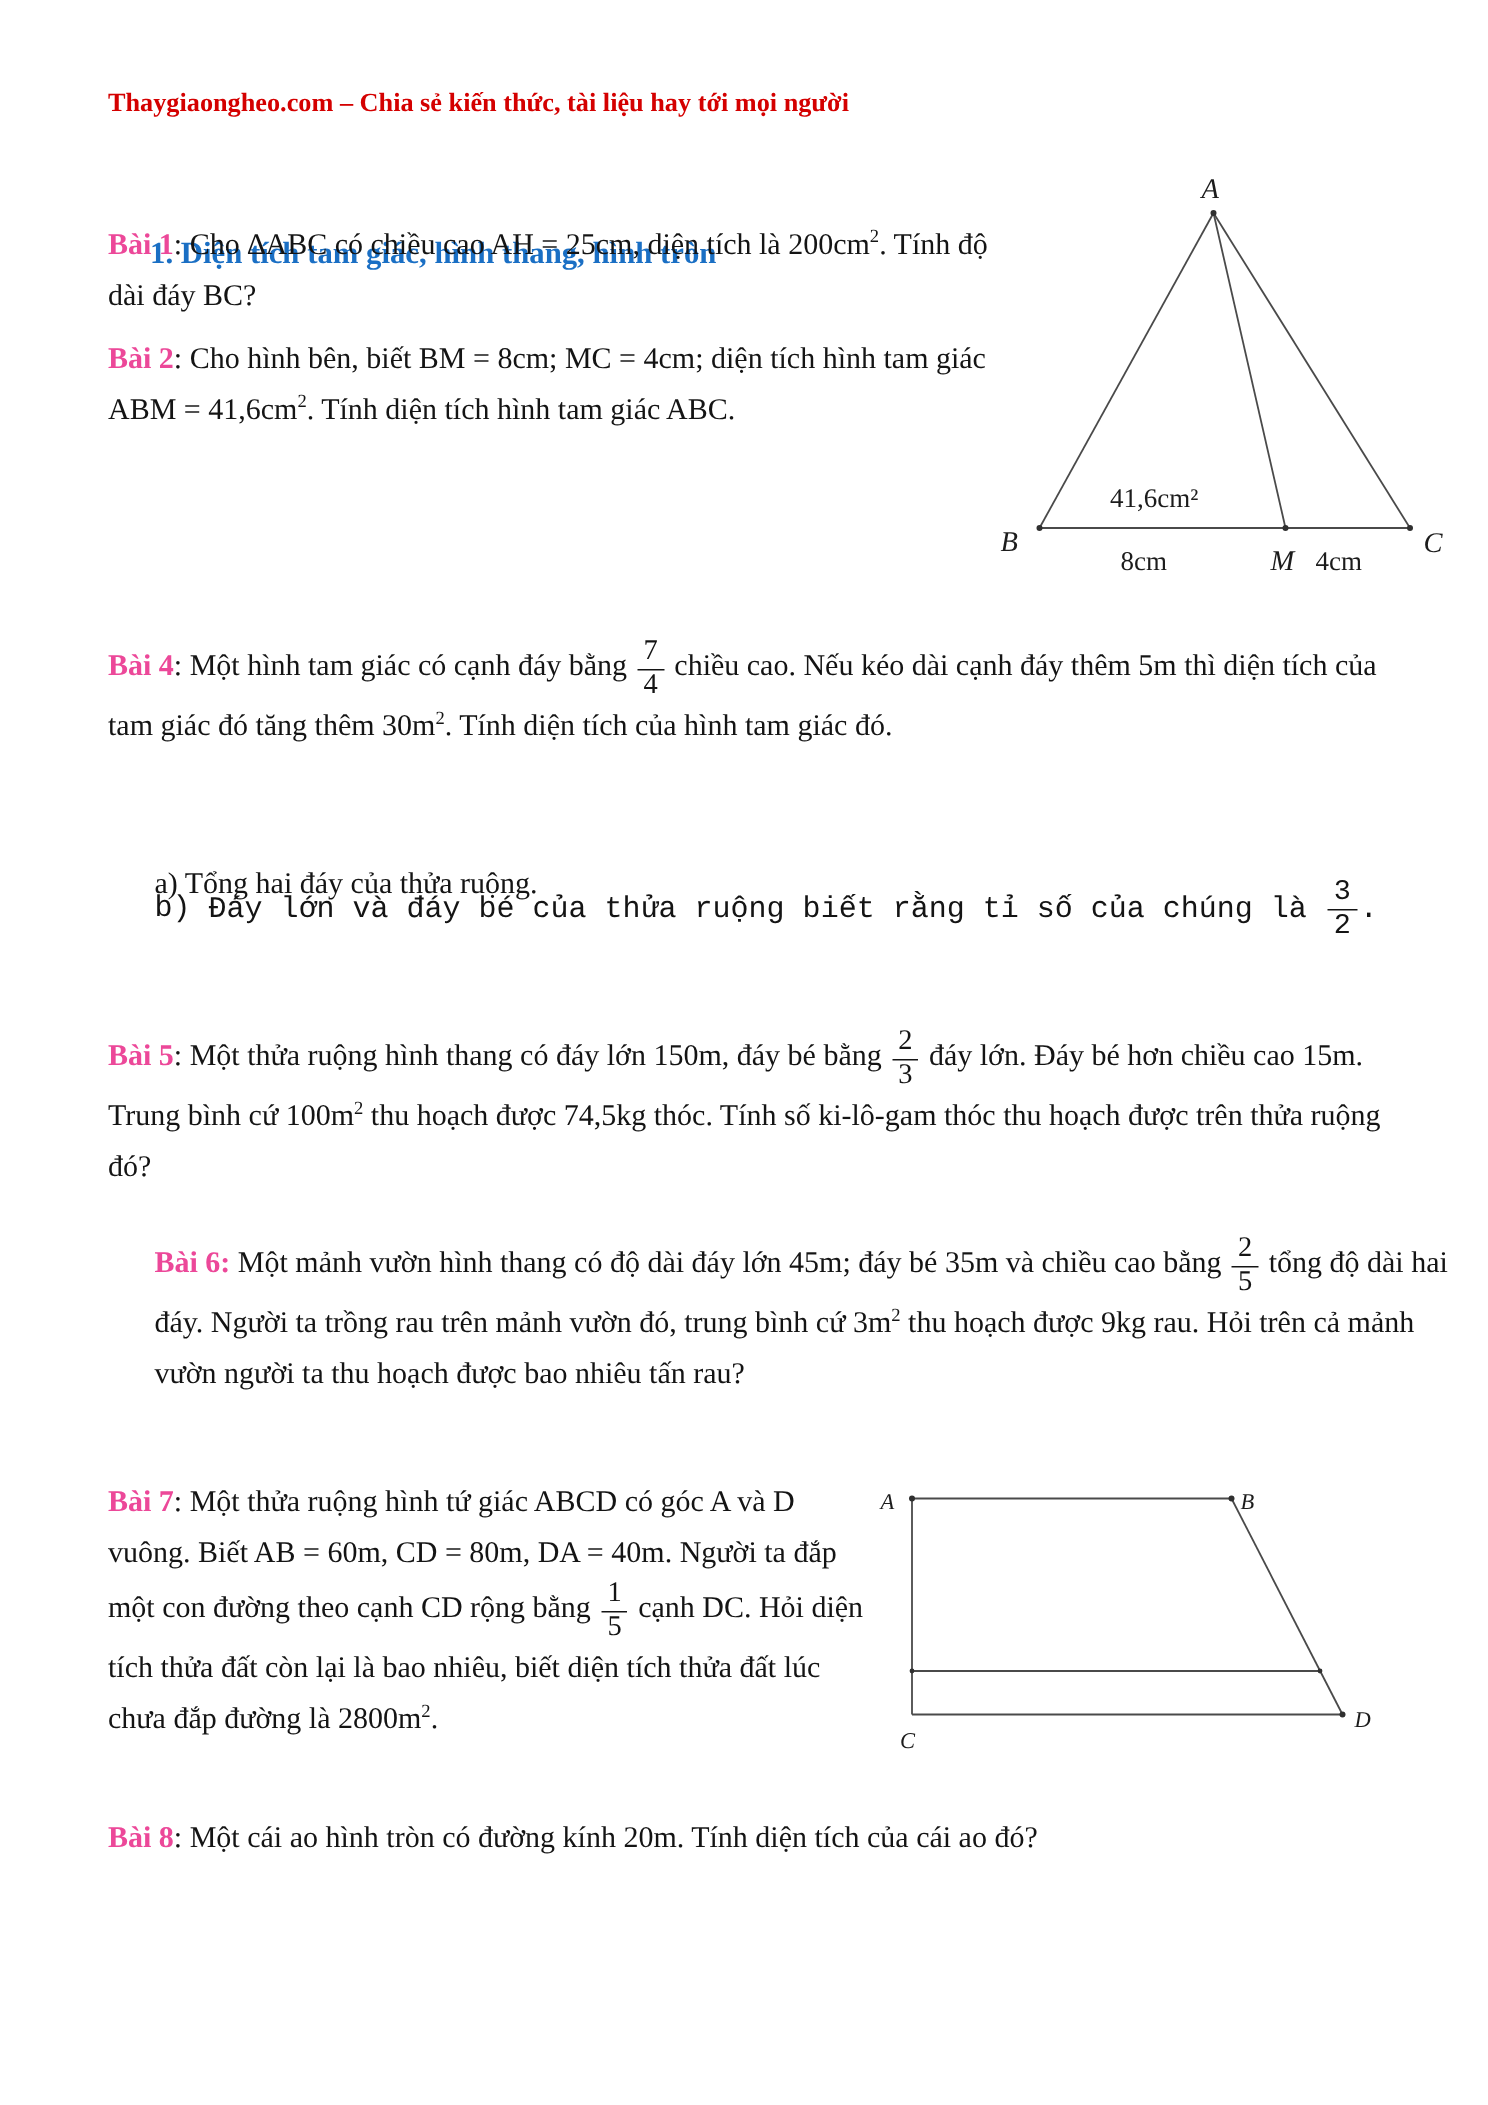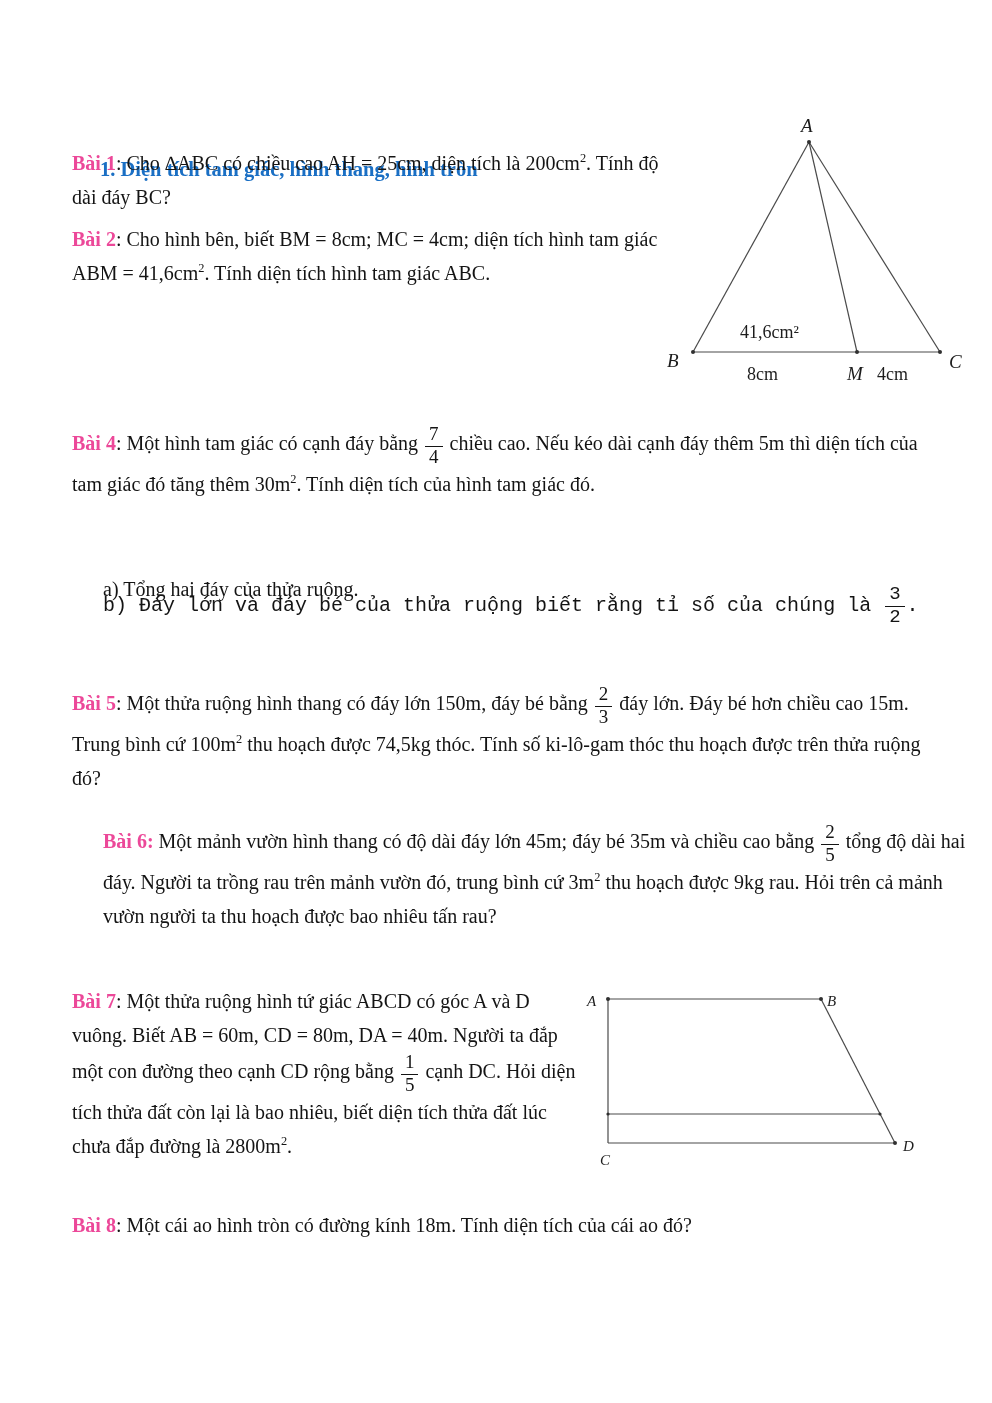--- a/index.html
+++ b/index.html
@@ -19,20 +19,21 @@
   .fig-line { stroke:#4a4a4a; stroke-width:1.2; fill:none; }
   .fig-dot  { fill:#303030; }
   .fig-vertex { font-family:"Liberation Serif", serif; font-style:italic; fill:#1c1c1c; }
   .fig-dim { font-family:"Liberation Serif", serif; fill:#1c1c1c; }
 </style>
 </head>
 <body>
 
 <div class="page">
 
+  <div class="abs site-header" style="left:72px; top:57px;">Thaygiaongheo.com – Chia sẻ kiến thức, tài liệu hay tới mọi người</div>
 
   <div class="abs section-title" style="left:100px; top:108px;margin-top:48px;">1.  Diện tích tam giác, hình thang, hình tròn</div>
 
   <svg class="abs" style="left:655px; top:100px;" width="337" height="295" viewBox="0 0 337 295">
     <line class="fig-line" x1="38" y1="252" x2="285" y2="252"></line>
     <line class="fig-line" x1="154" y1="42" x2="38" y2="252"></line>
     <line class="fig-line" x1="154" y1="42" x2="285" y2="252"></line>
     <line class="fig-line" x1="154" y1="42" x2="202" y2="252"></line>
     <circle class="fig-dot" cx="154" cy="42" r="2"></circle>
     <circle class="fig-dot" cx="38" cy="252" r="2"></circle>
@@ -89,16 +90,16 @@
     <text class="fig-vertex" x="252" y="31" font-size="15">B</text>
     <text class="fig-vertex" x="25" y="190" font-size="15">C</text>
     <text class="fig-vertex" x="328" y="176" font-size="15">D</text>
   </svg>
 
   <div class="abs prob" style="left:72px; top:984px; width:506px;">
     <span class="plabel">Bài 7</span><span>: Một thửa ruộng hình tứ giác ABCD có góc A và D vuông. Biết AB = 60m,  CD = 80m,  DA = 40m. Người ta đắp một con đường theo cạnh CD rộng bằng <span class="frac"><span class="num">1</span><span class="den">5</span></span> cạnh DC. Hỏi diện tích thửa đất còn lại là bao nhiêu, biết diện tích thửa đất lúc chưa đắp đường là 2800m<sup>2</sup>.</span>
   </div>
 
   <div class="abs prob" style="left:72px; top:1208px; width:880px;">
-    <span class="plabel">Bài 8</span><span>: Một cái ao hình tròn có đường kính 18m. Tính diện tích của cái ao đó?</span>
+    <span class="plabel">Bài 8</span><span>: Một cái ao hình tròn có đường kính 20m. Tính diện tích của cái ao đó?</span>
   </div>
 
 </div>
 
 </body></html>

